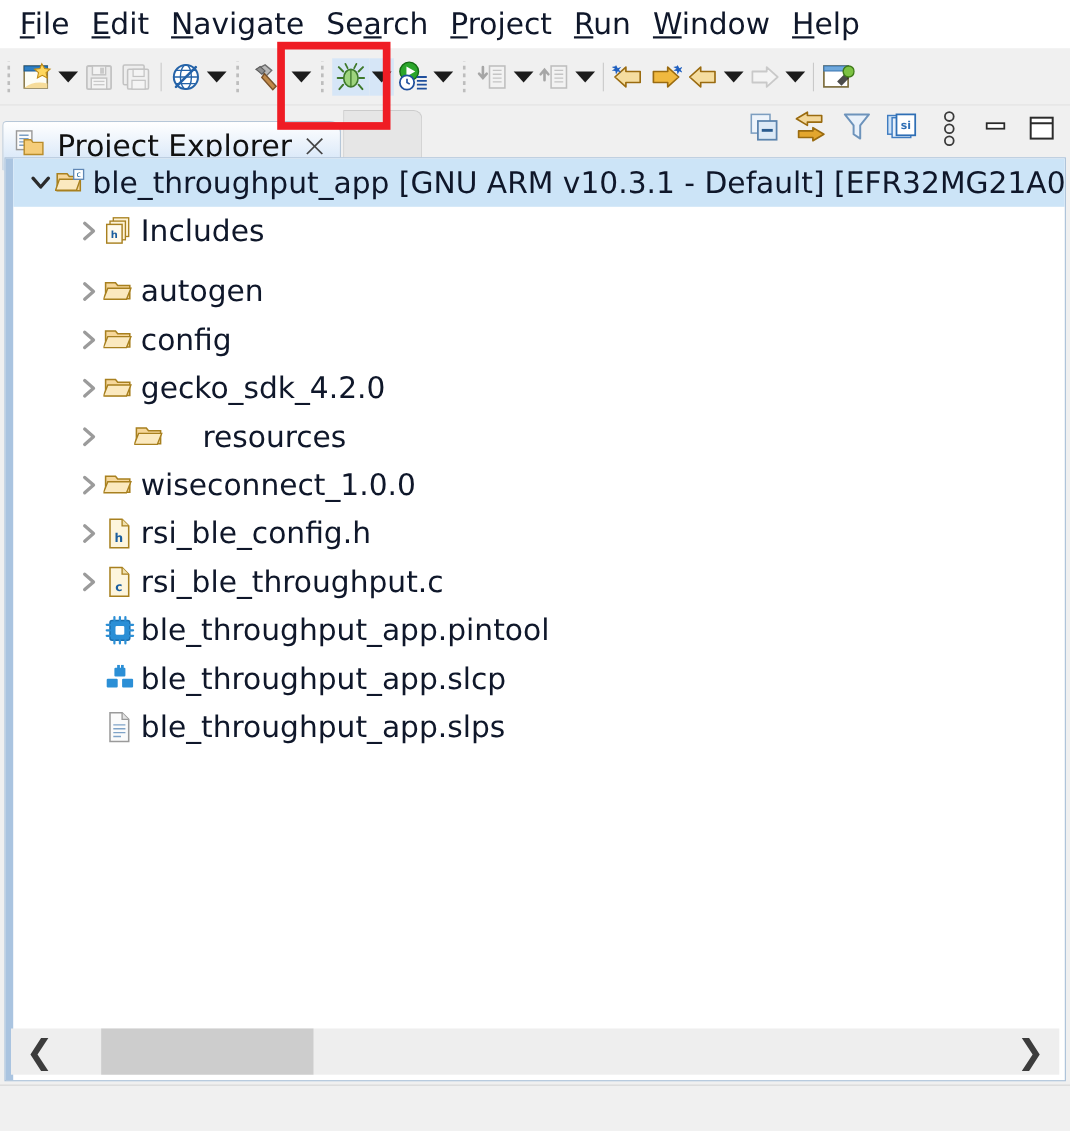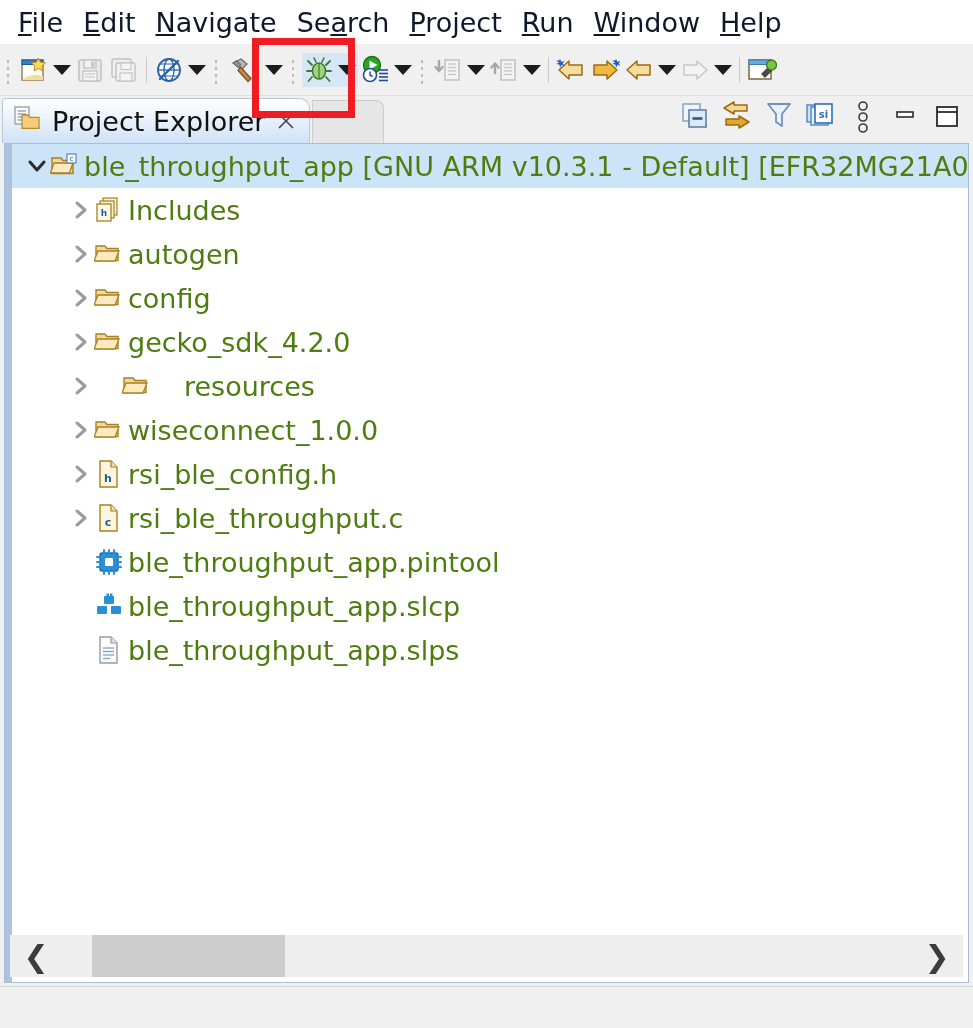--- a/index.html
+++ b/index.html
@@ -50,21 +50,21 @@
   .tb-sep{width:1px;height:26px;background:#c9c9c9;margin:0 5px;flex:none;}
   .tb-hl{background:#d6e6f7;}
   .tb-icon{display:block;}
 
   
   .tabstrip{
     position:absolute;left:0;top:96px;width:973px;height:47px;
     background:#f0f0f0;box-sizing:border-box;
   }
   .tab-active{
-    position:absolute;left:2px;top:2px;width:308px;height:45px;
+    position:absolute;left:2px;top:14px;width:308px;height:45px;
     background:linear-gradient(180deg,#ffffff 0%,#eaf2fb 45%,#cfe2f7 100%);
     border:1px solid #b6c7d8;border-bottom:none;
     border-top-left-radius:4px;border-top-right-radius:10px;
     display:flex;align-items:center;padding-left:10px;box-sizing:border-box;
   }
   .tab-label{font-size:27px;color:#111;margin-left:9px;white-space:nowrap;}
   .tab-close{
     position:absolute;right:12px;top:50%;transform:translateY(-50%);
     width:22px;height:22px;
   }
@@ -90,21 +90,21 @@
   }
   .tree{position:absolute;left:0;top:0;right:0;}
   .row{
     position:relative;height:44px;display:flex;align-items:center;white-space:nowrap;
   }
   .row.selected{background:#cce4f7;}
   .twisty{
     width:26px;height:44px;flex:none;display:flex;align-items:center;justify-content:center;
   }
   .ico{width:30px;height:30px;flex:none;display:flex;align-items:center;justify-content:center;}
-  .label{font-size:27px;color:#4d7c0f;margin-left:4px;line-height:1;}
+  .label{font-size:27px;color:#0f172a;margin-left:4px;line-height:1;}
 
   
   .hscroll{
     position:absolute;left:5px;right:5px;bottom:5px;height:42px;
     background:#eeeeee;display:flex;align-items:center;
   }
   .hs-arrow{width:52px;height:42px;display:flex;align-items:center;justify-content:center;
             font-size:30px;color:#3c3c3c;font-family:"DejaVu Sans",sans-serif;}
   .hs-track{position:relative;flex:1;height:42px;}
   .hs-thumb{position:absolute;left:30px;top:0;width:193px;height:42px;background:#cdcdcd;}
@@ -417,21 +417,21 @@
             <svg width="30" height="28" viewBox="0 0 30 28">
               <rect x="9" y="2" width="14" height="17" fill="#fdf2d6" stroke="#a8801f" stroke-width="1.2"></rect>
               <rect x="6" y="5" width="14" height="17" fill="#fdf2d6" stroke="#a8801f" stroke-width="1.2"></rect>
               <rect x="3" y="8" width="14" height="17" fill="#fffaec" stroke="#a8801f" stroke-width="1.3"></rect>
               <text x="10" y="20" font-family="DejaVu Sans, sans-serif" font-size="9" font-weight="bold" fill="#1b5e9e" text-anchor="middle">h</text>
             </svg>
           </div>
           <div class="label">Includes</div>
         </div>
 
-        <div class="row" style="padding-left:56px;">
+        <div class="row" style="padding-left:56px;margin-top:11px;">
           <div class="twisty">
             <svg width="22" height="22" viewBox="0 0 22 22">
                 <path d="M7 4 L15 11 L7 18" fill="none" stroke="#9b9b9b" stroke-width="3" stroke-linecap="round" stroke-linejoin="round"></path>
               </svg>
           </div>
           <div class="ico">
             <svg width="30" height="24" viewBox="0 0 30 24">
               <path d="M2 4 h9 l2 2.5 h11 v12 h-22 z" fill="#f6d79a" stroke="#a8801f" stroke-width="1.4"></path>
               <path d="M4 9 h21 l-4 10 h-21 z" fill="#fbe9bf" stroke="#a8801f" stroke-width="1.3"></path>
             </svg>

